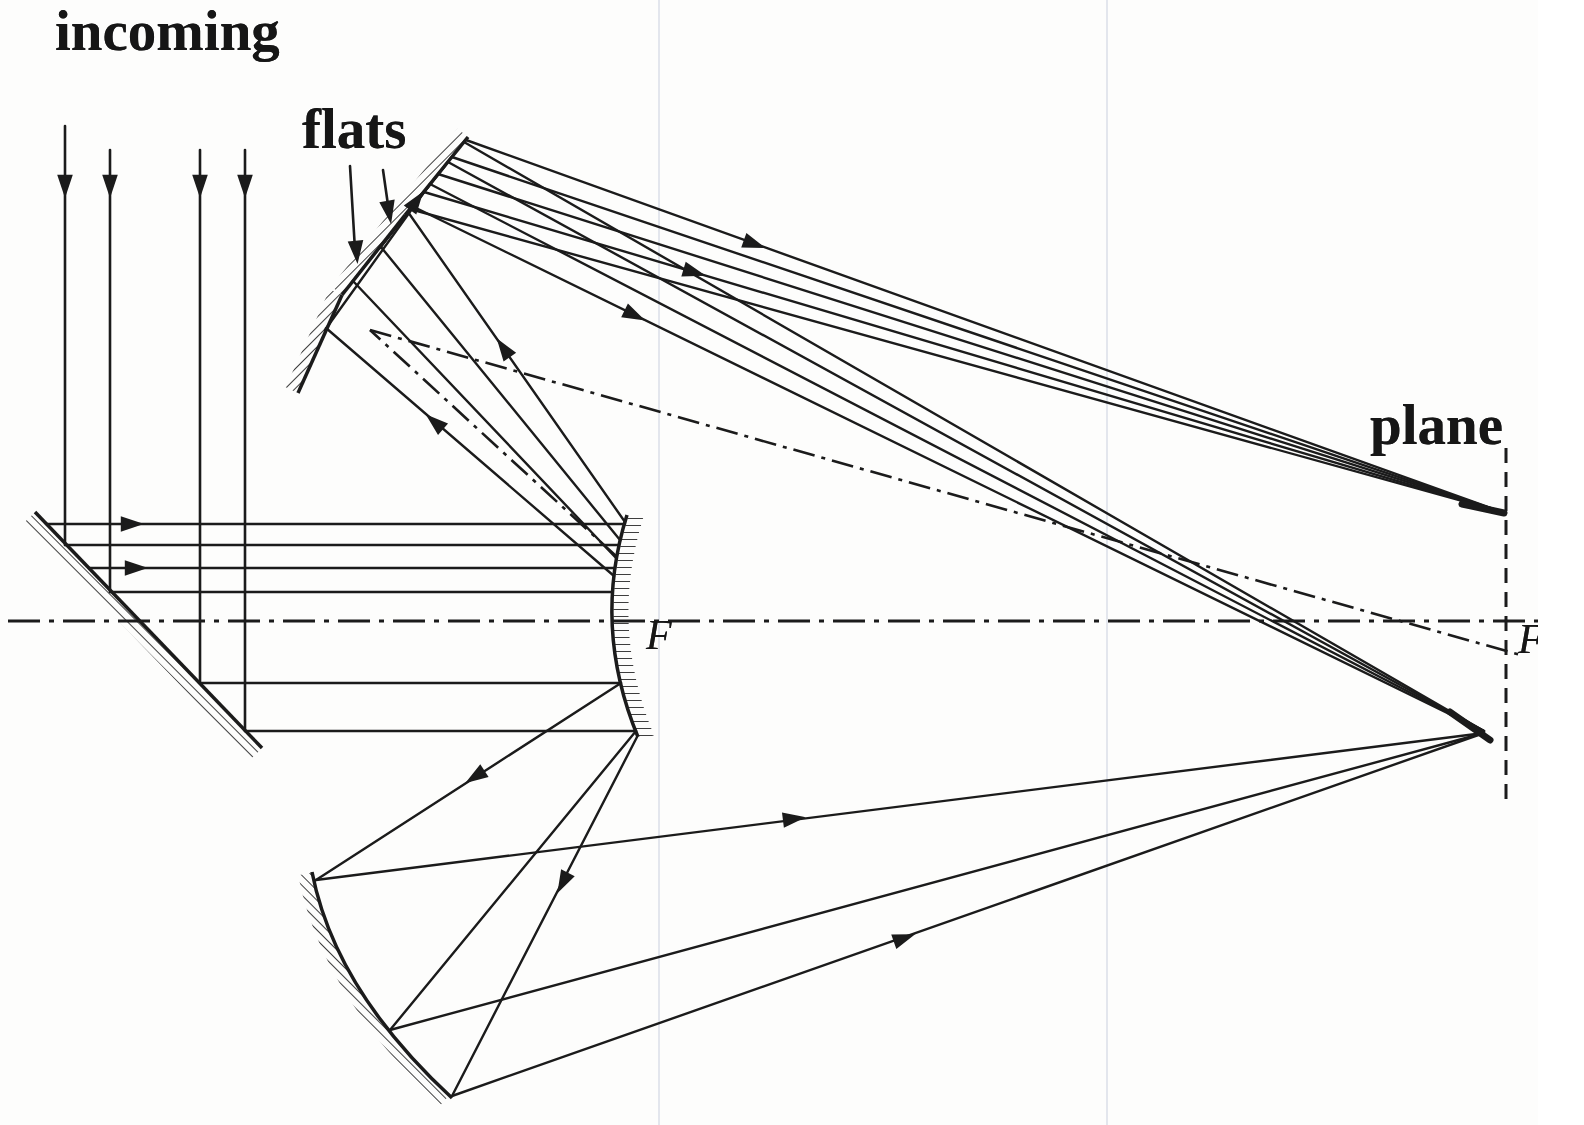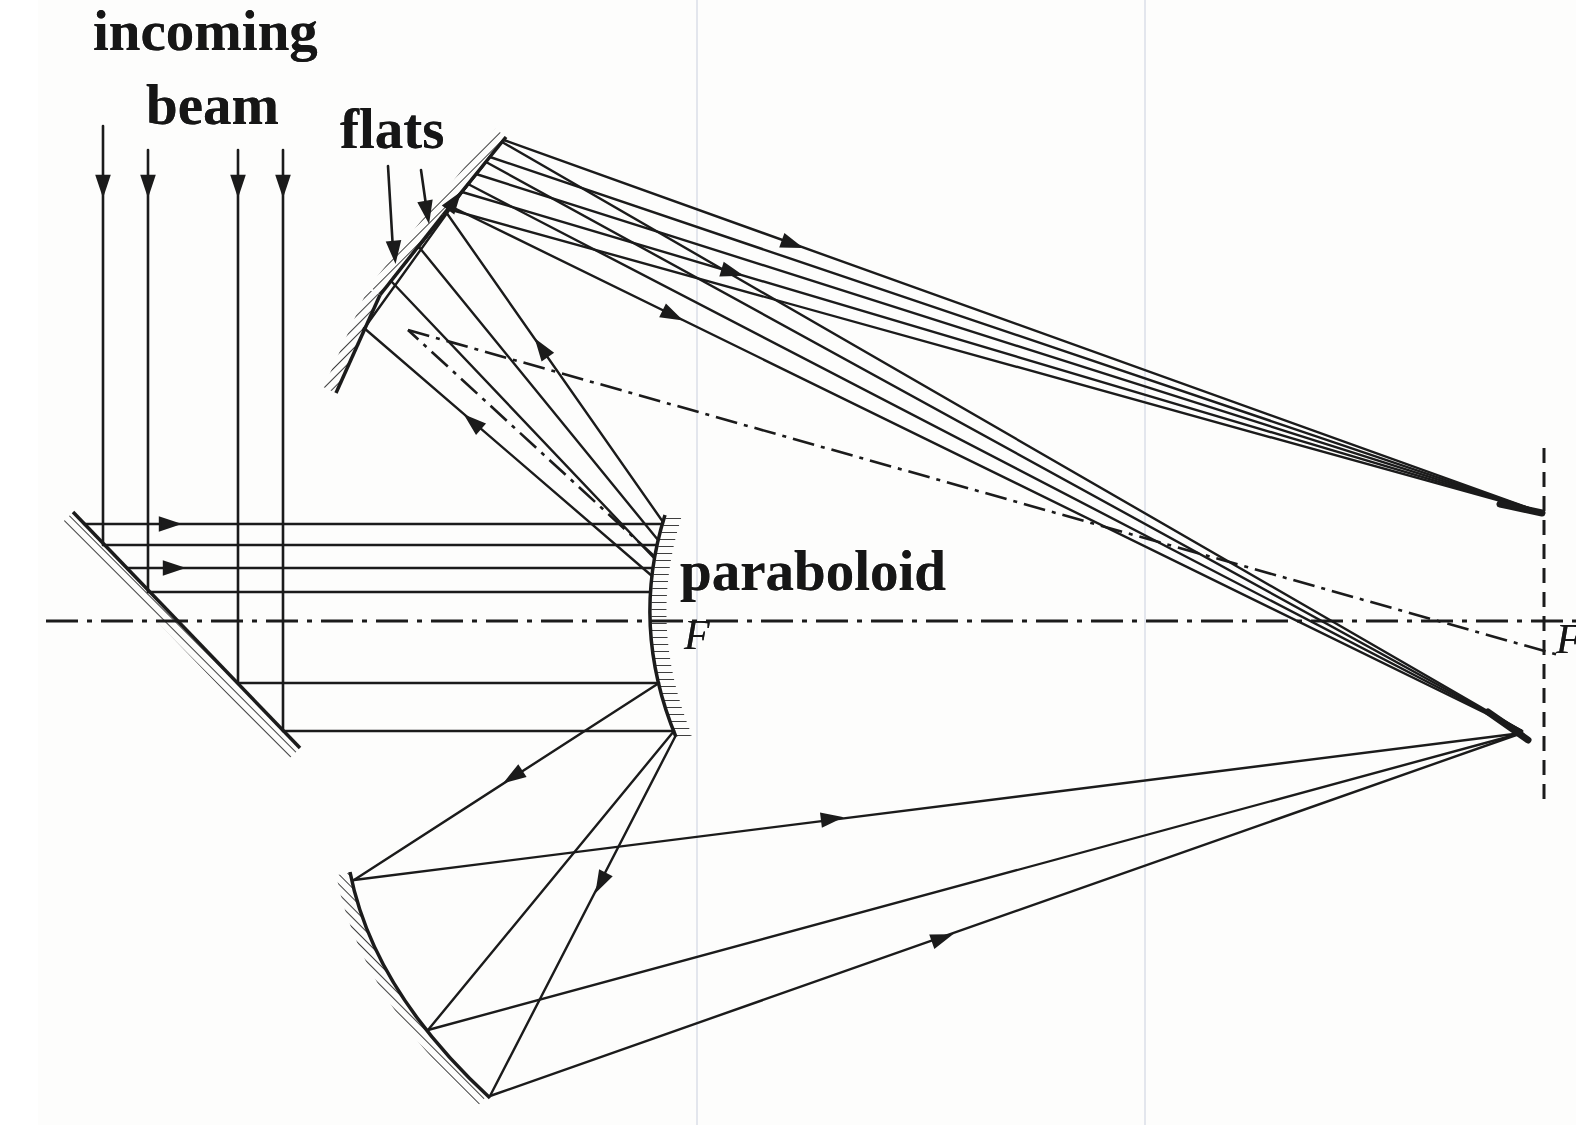--- a/index.html
+++ b/index.html
@@ -2,21 +2,20 @@
 <html><head>
 <meta charset="utf-8">
 <style>
   html,body{margin:0;padding:0;background:#ffffff;}
   .stage{
     position:relative;
     width:1538px;height:1125px;
     background:#fdfdfc;
     overflow:hidden;
     font-family:"Liberation Serif", serif;
-    margin-left:38px;
   }
   .stage svg{position:absolute;left:0;top:0;}
   .lbl{
     position:absolute;
     font-size:57px;
     font-weight:600;
     color:#161616;
     white-space:nowrap;
     line-height:1;
     text-shadow:0 0 0.5px #444;
@@ -171,19 +170,18 @@
   </g>
 
   <g>
     <line x1="1506" y1="448" x2="1506" y2="800" stroke="#1b1b1b" stroke-width="3" stroke-dasharray="15 9"></line>
     <line x1="1462" y1="504" x2="1504" y2="513" stroke="#1b1b1b" stroke-width="7" stroke-linecap="round"></line>
     <line x1="1450" y1="712" x2="1490" y2="740" stroke="#1b1b1b" stroke-width="7" stroke-linecap="round"></line>
   </g>
 </svg>
 
 <div class="lbl" style="left:55px;top:2px">incoming</div>
-<div class="lbl" style="left:108px;top:76px">beam</div>
 <div class="lbl" style="left:302px;top:100px">flats</div>
-<div class="lbl" style="left:642px;top:542px">paraboloid</div>
+<div class="lbl" style="left:1370px;top:396px">plane</div>
 <div class="lbl it" style="left:646px;top:614px">F</div>
 <div class="lbl it" style="left:1518px;top:618px">F′</div>
 
 </div>
 
 </body></html>

